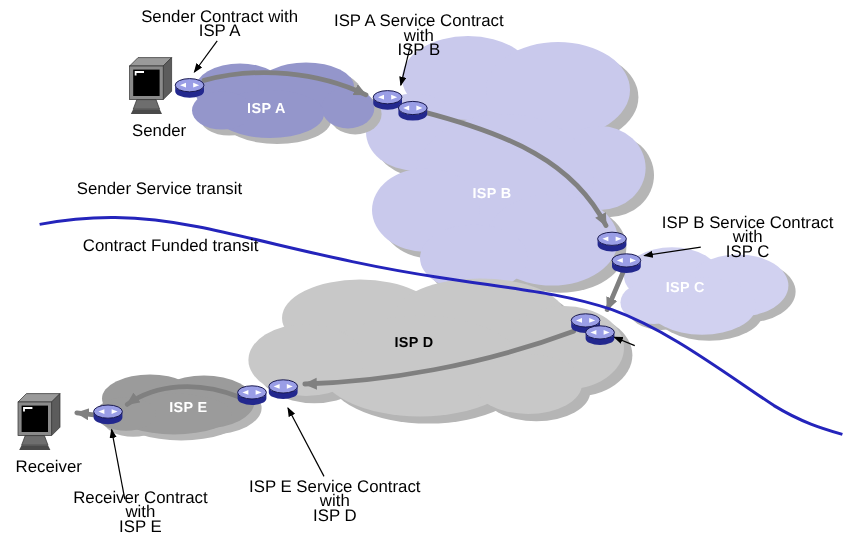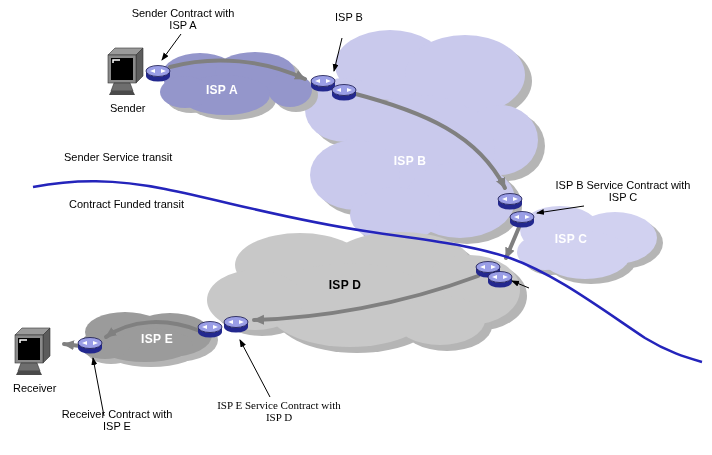--- a/index.html
+++ b/index.html
@@ -1,20 +1,20 @@
 <!DOCTYPE html>
 <html><head>
 <meta charset="utf-8">
 <style>
   * { margin:0; padding:0; box-sizing:border-box; }
   html,body { background:#ffffff; }
   body { font-family:"Liberation Sans", sans-serif; }
   .stage { position:relative; width:712px; height:455px; background:#fff; overflow:hidden; }
   .svg-layer { position:absolute; left:0; top:0; }
-  .lbl { position:absolute; font-size:11px; line-height:12px; color:#000; text-align:center; }
+  .lbl { position:absolute; font-size:14px; line-height:12px; color:#000; text-align:center; }
   .lbl.left { text-align:center; }
   .cloud-lbl { position:absolute; width:64px; font-size:12px; font-weight:bold; text-align:center; letter-spacing:0.3px; }
   .cloud-lbl.light { color:#ffffff; }
   .cloud-lbl.dark  { color:#000000; }
 </style>
 </head>
 <body>
 
 <div class="stage">
 
@@ -133,30 +133,31 @@
 
   <div class="lbl left" style="left:110px; top:102px;">Sender</div>
   <div class="lbl left" style="left:13px;  top:382px;">Receiver</div>
 
   <div class="lbl" style="left:113px; top:7px; width:140px;">
     <div>Sender Contract with</div>
     <div>ISP A</div>
   </div>
 
   <div class="lbl" style="left:274px; top:11px; width:150px;">
+    <div>ISP A Service Contract with</div>
     <div>ISP B</div>
   </div>
 
   <div class="lbl" style="left:542px; top:179px; width:162px;text-align:center;">
     <div>ISP B Service Contract with</div>
     <div>ISP C</div>
   </div>
 
 
-  <div class="lbl" style="left:204px; top:399px; width:150px;font-family:Liberation Serif, serif;">
+  <div class="lbl" style="left:204px; top:399px; width:150px;">
     <div>ISP E Service Contract with</div>
     <div>ISP D</div>
   </div>
 
   <div class="lbl" style="left:52px; top:408px; width:130px;">
     <div>Receiver Contract with</div>
     <div>ISP E</div>
   </div>
 
   <div class="lbl left" style="left:64px; top:151px;">Sender Service transit</div>

